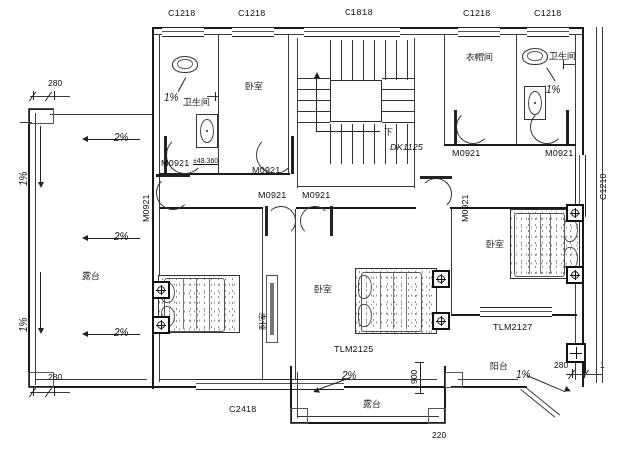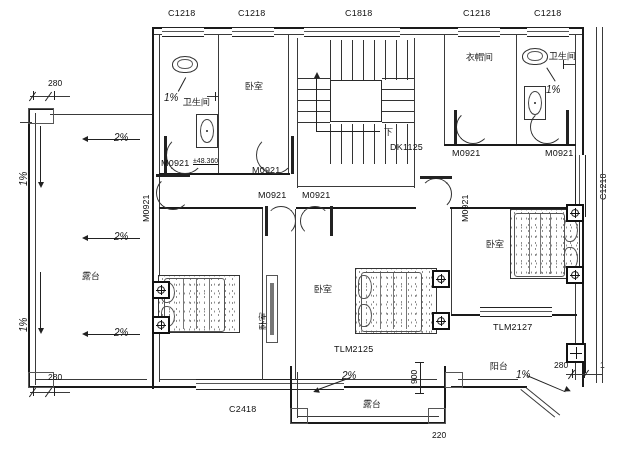--- a/index.html
+++ b/index.html
@@ -86,21 +86,21 @@
       font-family:"DejaVu Sans",sans-serif;opacity:.88;pointer-events:none;
       line-height:76px;white-space:nowrap;}
 </style>
 </head>
 <body>
 
 <div id="plan">
 
   <div class="lbl" style="left:168px;top:8px;">C1218</div>
   <div class="lbl" style="left:238px;top:8px;">C1218</div>
-  <div class="lbl" style="left:345px;top:8px;">C1818</div>
+  <div class="lbl" style="left:345px;top:8px;font-family:Liberation Mono, monospace;">C1818</div>
   <div class="lbl" style="left:463px;top:8px;">C1218</div>
   <div class="lbl" style="left:534px;top:8px;">C1218</div>
 
   <div class="wall" style="left:152px;top:27px;width:432px;height:2px;"></div>
   <div class="thin" style="left:152px;top:34px;width:432px;height:1px;"></div>
 
   <div class="win" style="left:162px;top:27px;width:42px;height:8px;"></div>
   <div class="winline" style="left:162px;top:31px;width:42px;"></div>
   <div class="win" style="left:232px;top:27px;width:42px;height:8px;"></div>
   <div class="winline" style="left:232px;top:31px;width:42px;"></div>
@@ -243,21 +243,21 @@
     <i style="left:44px;top:0;width:1px;height:40px;"></i>
     <i style="left:55px;top:0;width:1px;height:40px;"></i>
     <i style="left:66px;top:0;width:1px;height:40px;"></i>
     <i style="left:77px;top:0;width:1px;height:40px;"></i>
   </div>
 
   <div class="arrowline-v" style="left:316px;top:78px;height:54px;"></div>
   <div class="ahead u" style="left:313.5px;top:72px;"></div>
   <div class="arrowline" style="left:316px;top:131px;width:64px;"></div>
   <div class="lbl-cn" style="left:384px;top:126px;">下</div>
-  <div class="lbl" style="left:390px;top:142px;">DK1125</div>
+  <div class="lbl" style="left:390px;top:142px;font-style:italic;">DK1125</div>
 
   <div class="thin" style="left:444px;top:34px;width:1px;height:112px;"></div>
   <div class="thin" style="left:516px;top:34px;width:1px;height:112px;"></div>
   <div class="wall" style="left:444px;top:144px;width:74px;height:2px;"></div>
   <div class="lbl-cn" style="left:466px;top:51px;">衣帽间</div>
   <div class="swing tr" style="left:456px;top:110px;width:34px;height:34px;
        border-color:transparent transparent #333 #333;"></div>
   <div class="leaf" style="left:454px;top:110px;width:3px;height:34px;"></div>
   <div class="lbl" style="left:452px;top:148px;">M0921</div>
 

